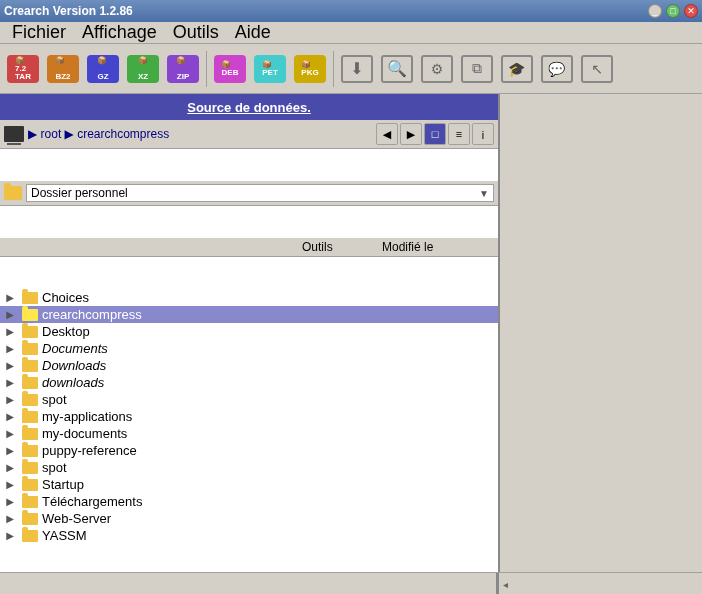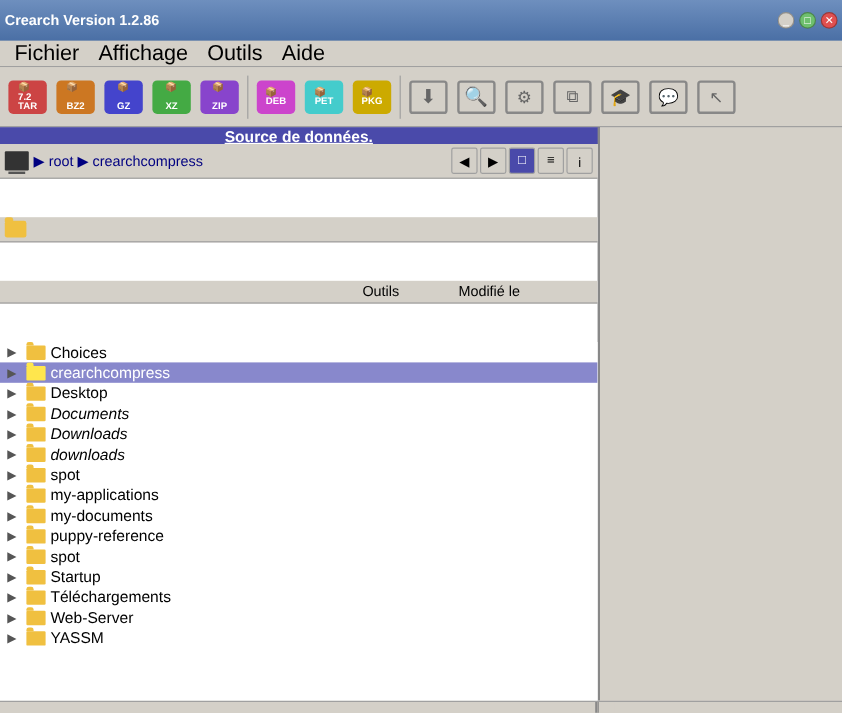--- a/index.html
+++ b/index.html
@@ -13,21 +13,21 @@
     }
 
     
     #title-bar {
       background: linear-gradient(to bottom, #6e8fbe, #4a6fa5);
       color: white;
       display: flex;
       align-items: center;
       justify-content: space-between;
       padding: 2px 4px;
-      height: 34px;
+      height: 22px;
     }
     #title-bar .title-text {
       font-size: 12px;
       font-weight: bold;
     }
     #title-bar .window-controls {
       display: flex;
       gap: 4px;
     }
     .win-btn {
@@ -99,21 +99,21 @@
     
     #main {
       display: flex;
       flex-direction: column;
       height: calc(594px - 22px - 22px - 50px);
     }
 
     
     #panels-header {
       display: flex;
-      height: 14px;
+      height: 26px;
     }
     #left-header {
       flex: 0 0 500px;
       background: #4a4aaa;
       color: white;
       font-weight: bold;
       display: flex;
       align-items: center;
       justify-content: center;
       font-size: 13px;
@@ -460,20 +460,24 @@
           <div class="nav-btn">◀</div>
           <div class="nav-btn">▶</div>
           <div class="nav-btn active">□</div>
           <div class="nav-btn">≡</div>
           <div class="nav-btn">ℹ</div>
         </div>
       </div>
 
       <div id="folder-bar">
         <div class="folder-icon-small"></div>
+        <div class="folder-selector">
+          <span>Dossier personnel</span>
+          <span class="dropdown-arrow">▼</span>
+        </div>
       </div>
 
       <div id="col-headers">
         <div class="col-name"></div>
         <div class="col-size">Outils</div>
         <div class="col-modified">Modifié le</div>
       </div>
 
       <div id="file-tree">
       <div class="tree-item">

